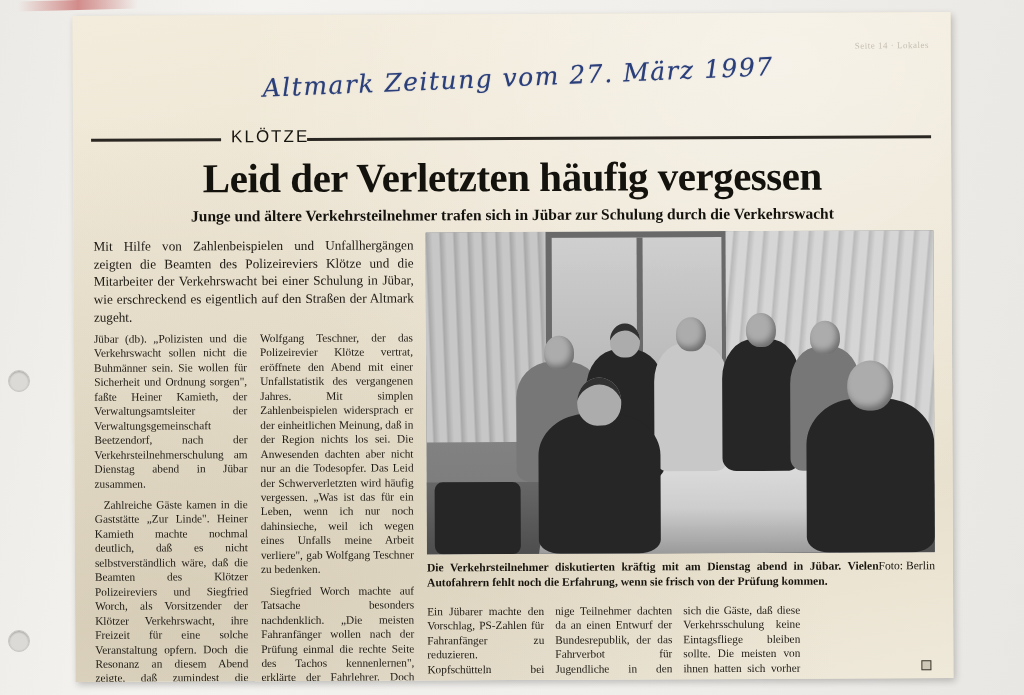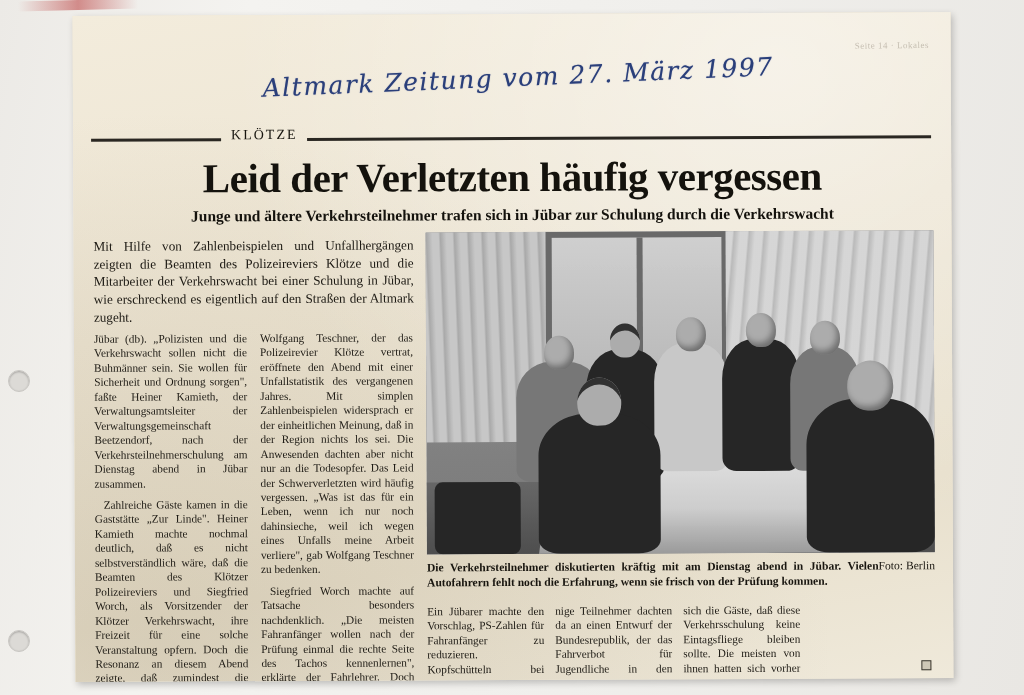--- a/index.html
+++ b/index.html
@@ -114,22 +114,22 @@
     top: 11px;
     height: 3px;
     background: #2a2722;
   }
   .kicker .rule.left { left: 0; width: 130px; }
   .kicker .rule.right { left: 216px; right: 0; }
   .kicker .town {
     position: absolute;
     left: 140px;
     top: 0px;
-    font-family: Liberation Serif, serif;
-    font-size: 14px;
+    font-family: Liberation Sans, sans-serif;
+    font-size: 17px;
     letter-spacing: 2px;
     color: #17150f;
   }
 
   
   .headline {
     position: absolute;
     left: 18px;
     top: 142px;
     width: 842px;

